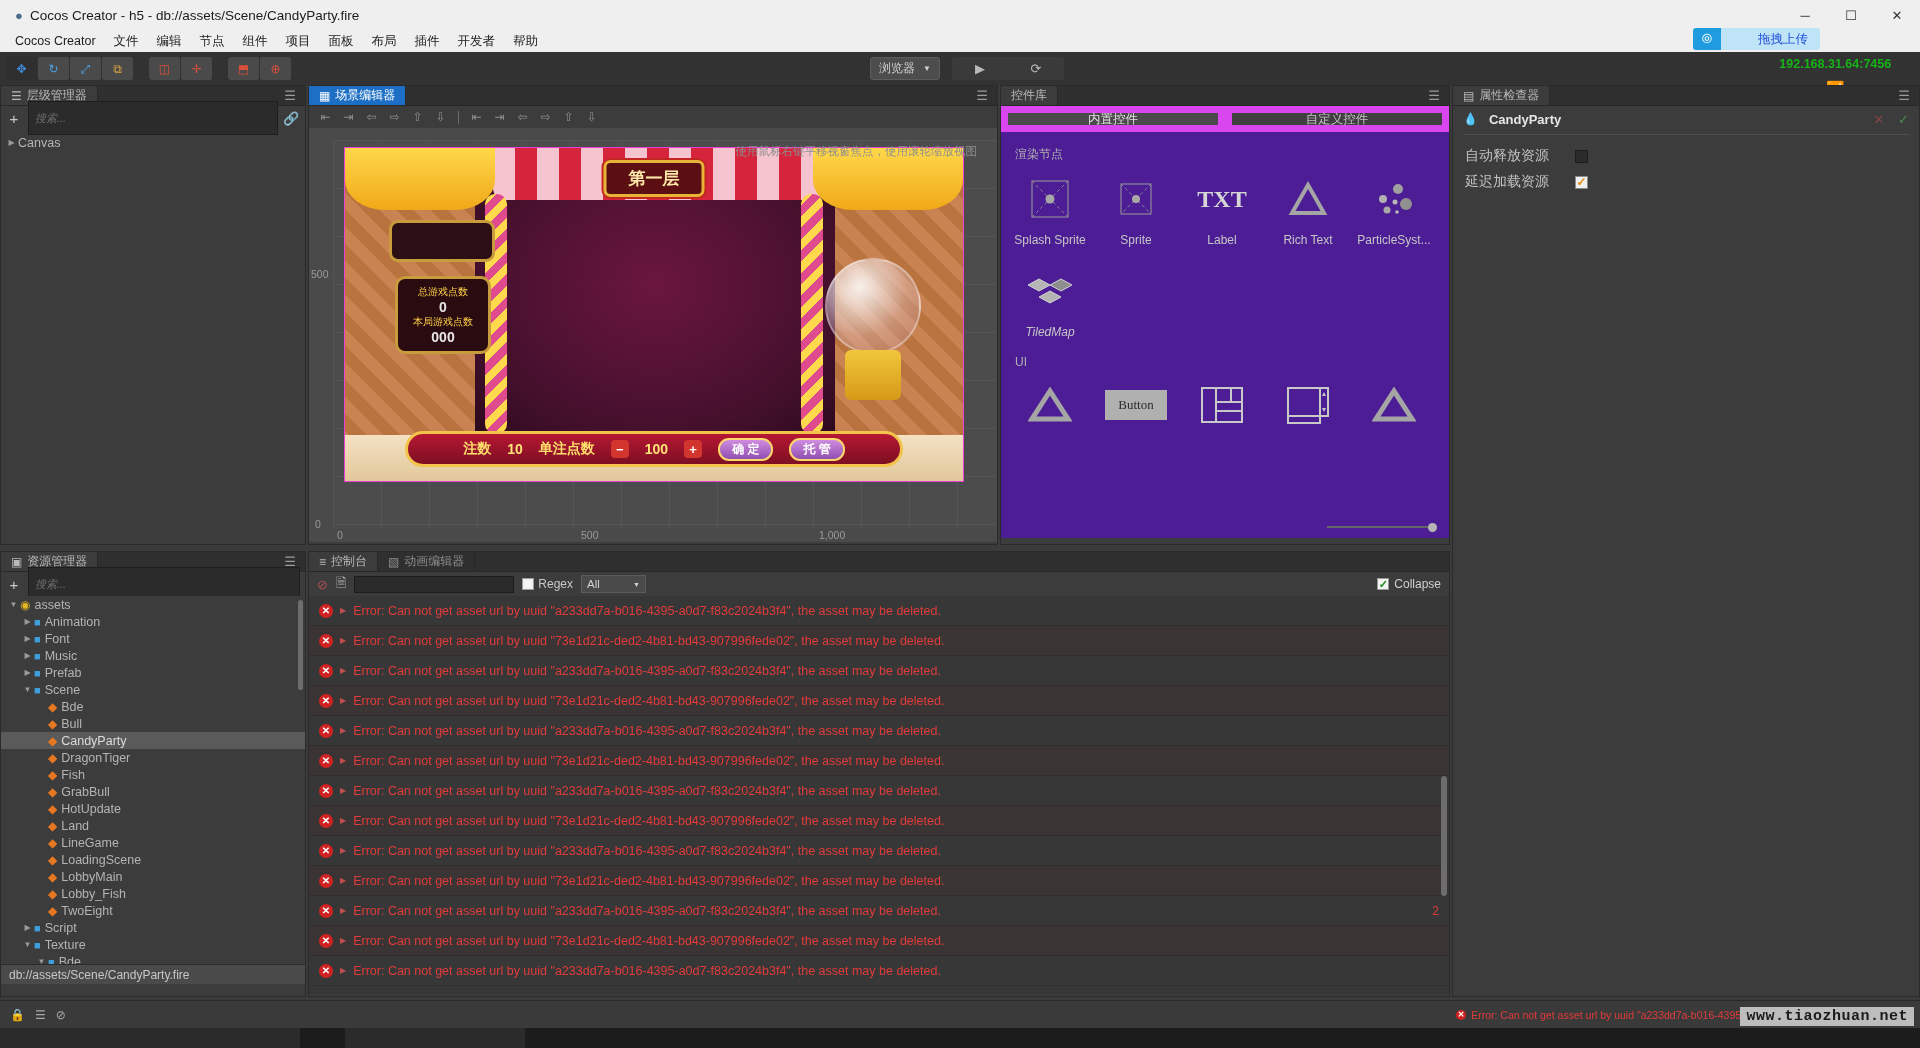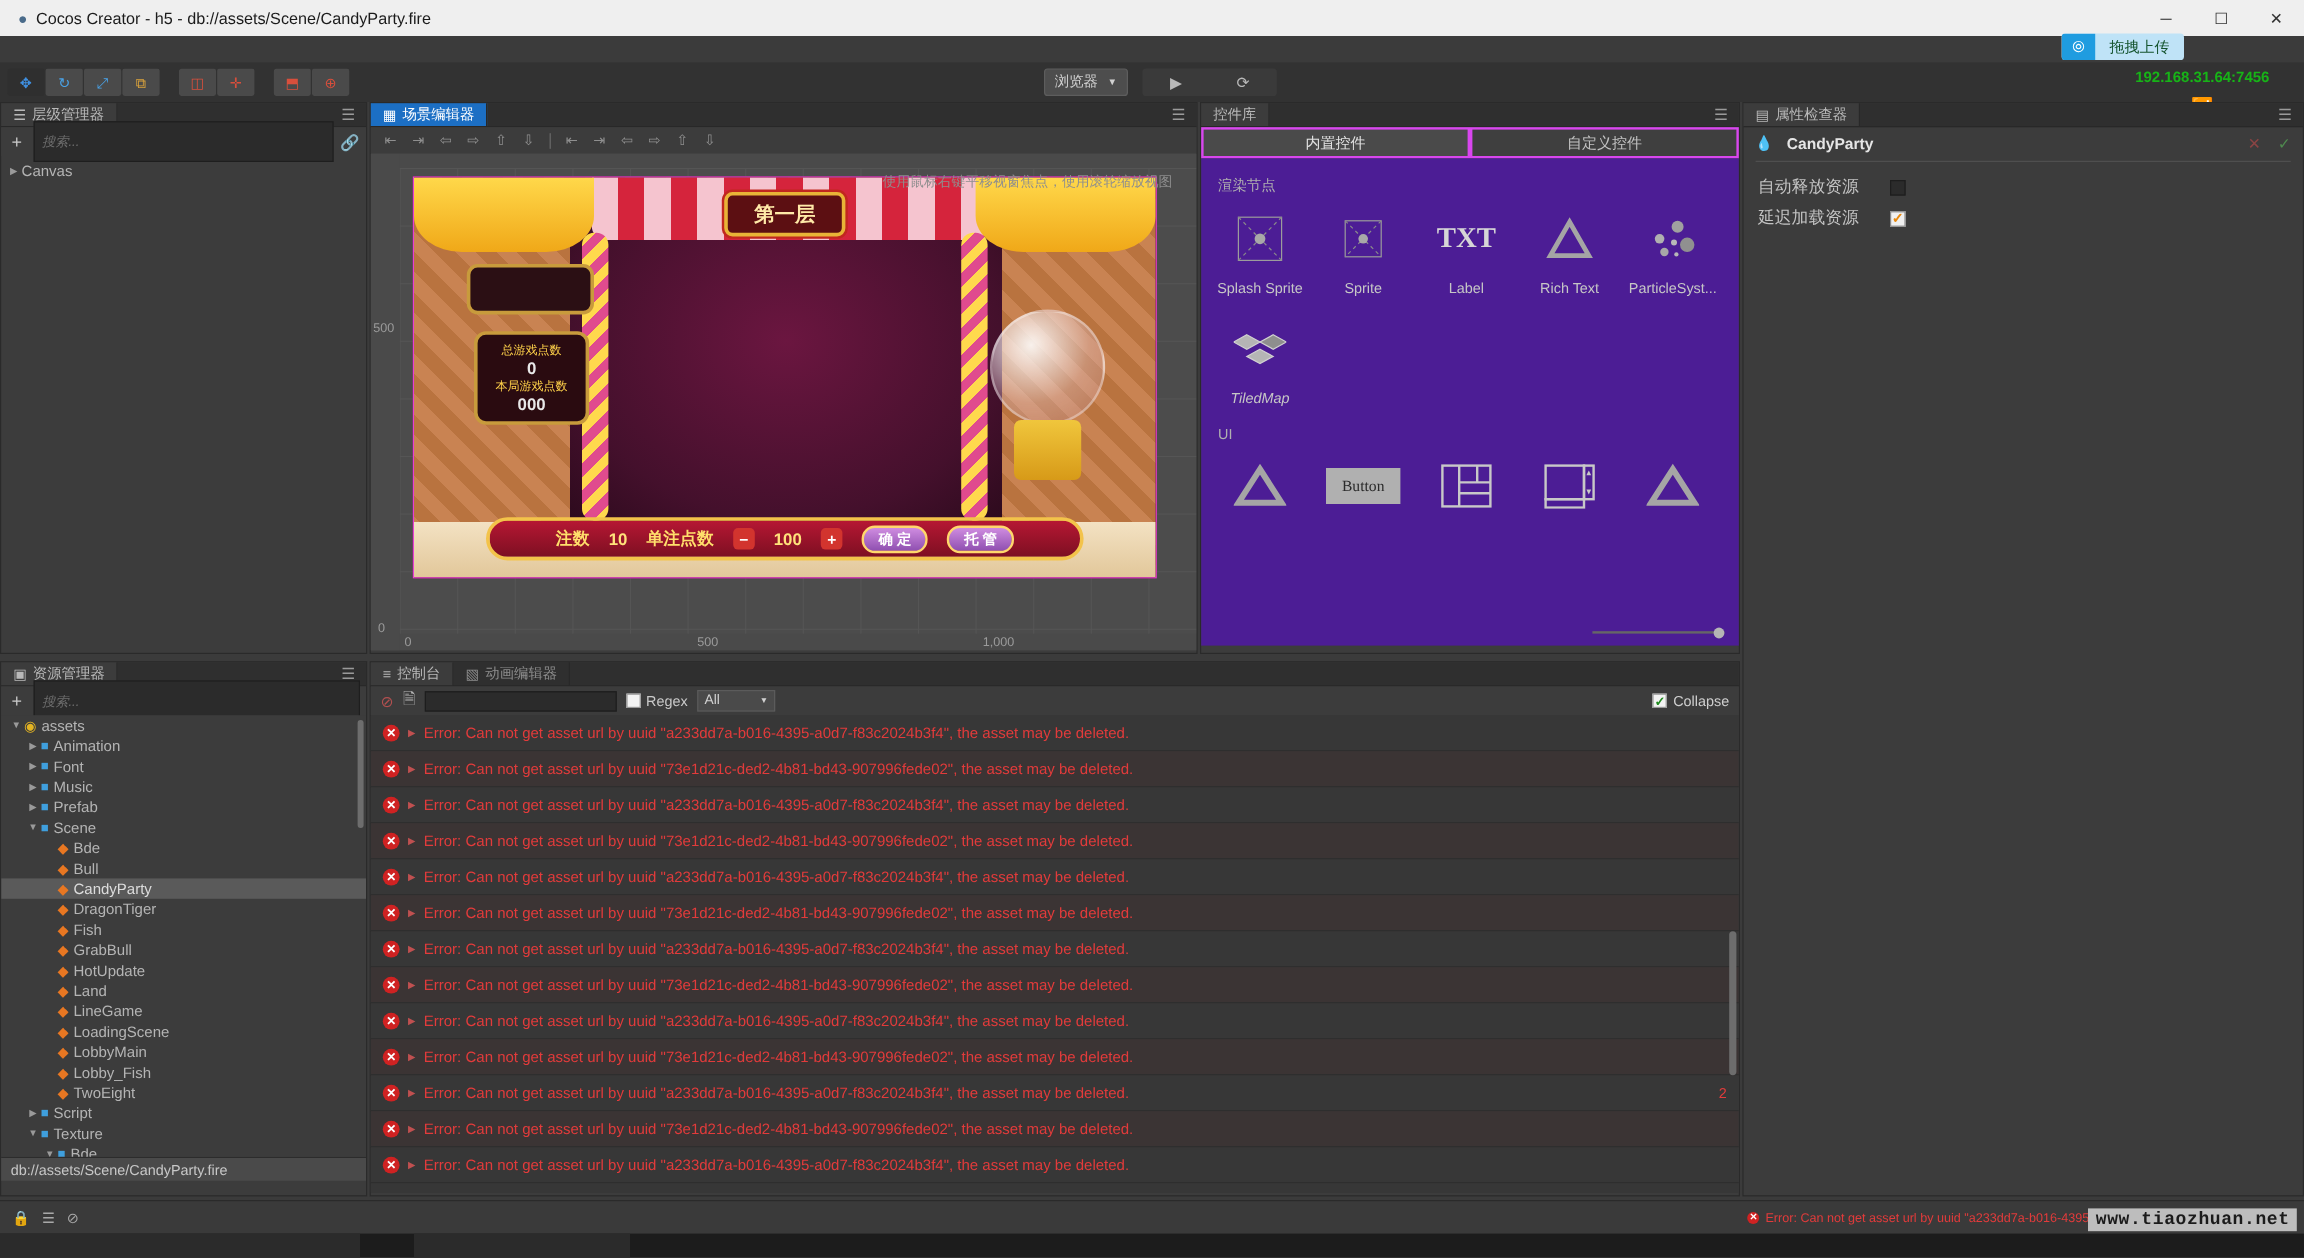--- a/index.html
+++ b/index.html
@@ -65,21 +65,21 @@
     padding:0 12px; display:flex; align-items:center; gap:6px; color:#ddd; font-size:13px;
   }
   .folder-ico { color:#3ca5e6; font-size:14px; }
 
   .upload-badge {
     position:absolute; right:100px; top:28px; display:flex; align-items:center;
     background:#bfe3f7; border-radius:3px; height:22px; overflow:hidden; z-index:5;
   }
   .upload-badge .ub-ico { width:28px; height:22px; background:#1f9ce0; color:#fff;
     display:flex; align-items:center; justify-content:center; font-size:13px; }
-  .upload-badge .ub-lbl { padding:0 12px; color:#14532d; font-size:12.5px; }
+  .upload-badge .ub-lbl { padding:0 12px; color:#1d4ed8; font-size:12.5px;margin-left:25px; }
 
   
   .panel { position:absolute; background:#3c3c3c; border:1px solid #2a2a2a; }
   .panel-tabs {
     height:20px; background:#2f2f2f; display:flex; align-items:stretch;
     border-bottom:1px solid #282828;
   }
   .panel-tab {
     display:flex; align-items:center; gap:5px; padding:0 10px;
     background:#3c3c3c; color:#b9b9b9; font-size:12px;
@@ -195,21 +195,21 @@
      display:flex;align-items:center;justify-content:center;font-size:13px;}
   .bet-action { background:linear-gradient(#cf8ce0,#8f4fb0); border:2px solid #ffd76b;
      border-radius:11px; padding:1px 12px; color:#fff; font-size:12px;}
   .g-floor { position:absolute; left:0; right:0; bottom:0; height:46px;
      background:linear-gradient(#f3e2c3,#e2c79a); }
 
   
   #widgets { left:1000px; top:85px; width:450px; height:460px; }
   .wl-tabs { display:flex; height:26px; background:#343434; }
   .wl-tab { flex:1; display:flex; align-items:center; justify-content:center;
-            color:#c3c3c3; font-size:12.5px; background:#3f3f3f; border:2px solid #d946ef;}
+            color:#c3c3c3; font-size:12.5px; background:#3f3f3f; border:7px solid #d946ef;}
   .wl-tab.active { background:#4a4a4a; color:#e2e2e2;}
   .wl-body { position:relative; height:full; padding:8px 10px; background:#4c1d95; height:406px; overflow:hidden;}
   .wl-section { color:#b0b0b0; font-size:12px; margin:6px 0 10px 4px;}
   .wl-grid { display:flex; gap:8px; }
   .wl-item { width:78px; display:flex; flex-direction:column; align-items:center; gap:8px;}
   .wl-ico { height:52px; display:flex; align-items:center; justify-content:center;}
   .wl-lbl { color:#c6c6c6; font-size:12px; text-align:center; white-space:nowrap; overflow:hidden;}
   .wl-slider { position:absolute; right:12px; bottom:6px; width:110px; height:10px; display:flex; align-items:center;}
   .wl-slider .track { width:100%; height:2px; background:#666;}
   .wl-slider .knob { position:absolute; right:0; width:9px; height:9px; border-radius:50%; background:#b5b5b5;}
@@ -274,20 +274,33 @@
   <div class="titlebar">
     <div class="tb-icon">●</div>
     <div class="tb-title">Cocos Creator - h5 - db://assets/Scene/CandyParty.fire</div>
     <div class="tb-buttons">
       <div class="tb-btn">─</div>
       <div class="tb-btn">☐</div>
       <div class="tb-btn close">✕</div>
     </div>
   </div>
 
+  <div class="menubar">
+    <div class="menu-item">Cocos Creator</div>
+    <div class="menu-item">文件</div>
+    <div class="menu-item">编辑</div>
+    <div class="menu-item">节点</div>
+    <div class="menu-item">组件</div>
+    <div class="menu-item">项目</div>
+    <div class="menu-item">面板</div>
+    <div class="menu-item">布局</div>
+    <div class="menu-item">插件</div>
+    <div class="menu-item">开发者</div>
+    <div class="menu-item">帮助</div>
+  </div>
 
   <div class="toolbar">
     <div class="tool-group">
       <div class="tool-btn active">
           <span style="color:#3f8fe0;">✥</span>
         </div>
       <div class="tool-btn">
           <span style="color:#4aa3e8;">↻</span>
         </div>
       <div class="tool-btn">

